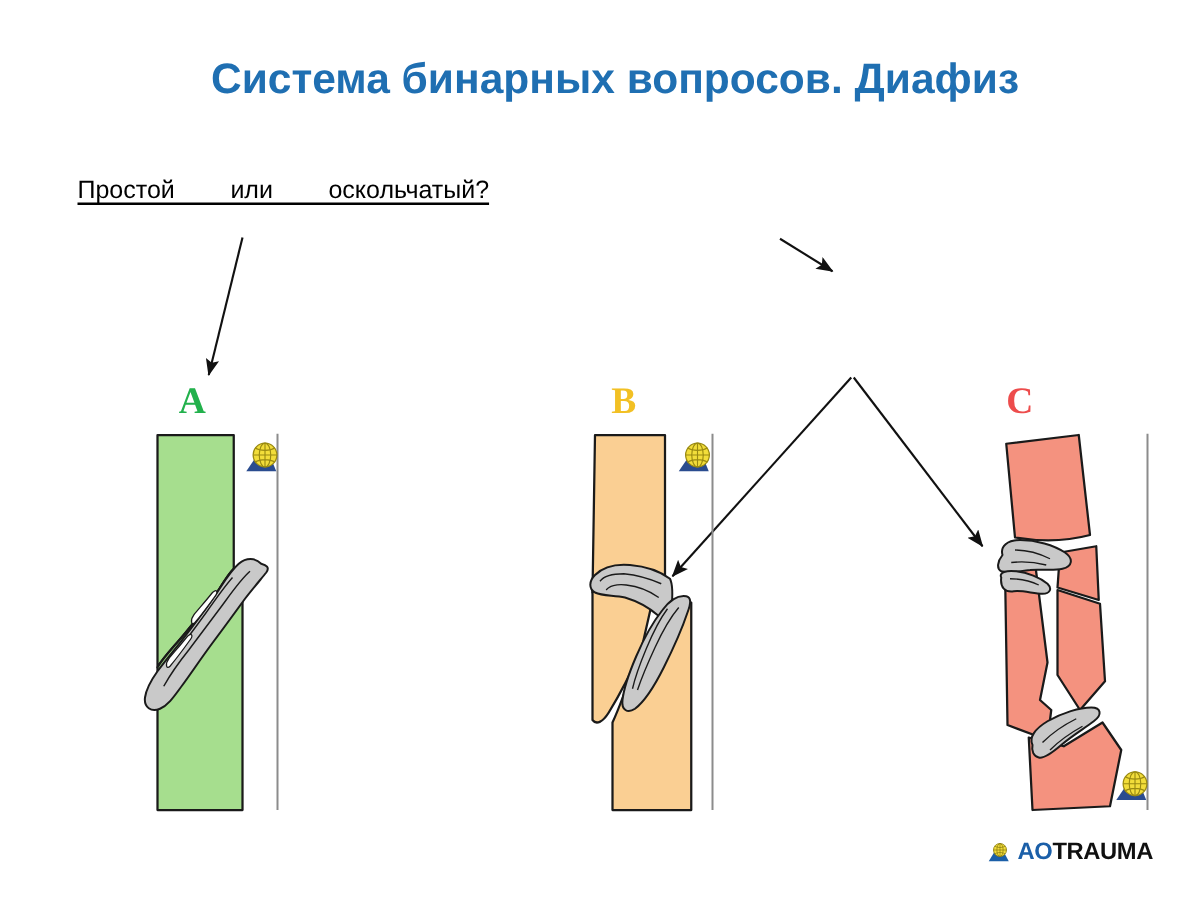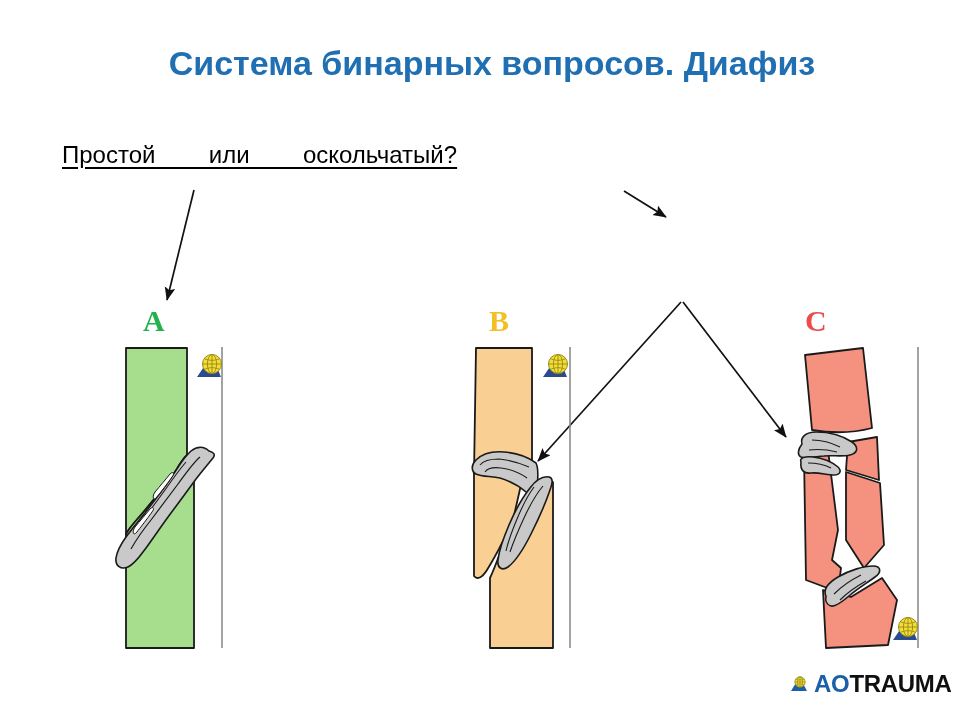--- a/index.html
+++ b/index.html
@@ -36,21 +36,21 @@
     color: #1F6FB2;
     white-space: nowrap;
   }
 
   
   .question-1 {
     position: absolute;
     left: 62px;
     top: 141px;
     font-family: "Liberation Sans", sans-serif;
-    font-size: 24px;
+    font-size: 20px;
     font-weight: normal;
     color: #000000;
     text-decoration: underline;
     text-underline-offset: 4px;
     white-space: pre;
     letter-spacing: 0px;
   }
   .question-2 {
     position: absolute;
     left: 428px;
@@ -96,21 +96,21 @@
     gap: 5px;
   }
   .aotrauma-logo .logo-mark {
     width: 20px;
     height: 18px;
     display: block;
   }
   .aotrauma-logo .wordmark {
     font-family: "Liberation Sans", sans-serif;
     font-weight: bold;
-    font-size: 24px;
+    font-size: 19px;
     letter-spacing: -0.3px;
     line-height: 1;
     white-space: nowrap;
   }
   .aotrauma-logo .wordmark .ao { color: #1B5FA8; }
   .aotrauma-logo .wordmark .trauma { color: #101010; }
 </style>
 </head>
 <body>
 

